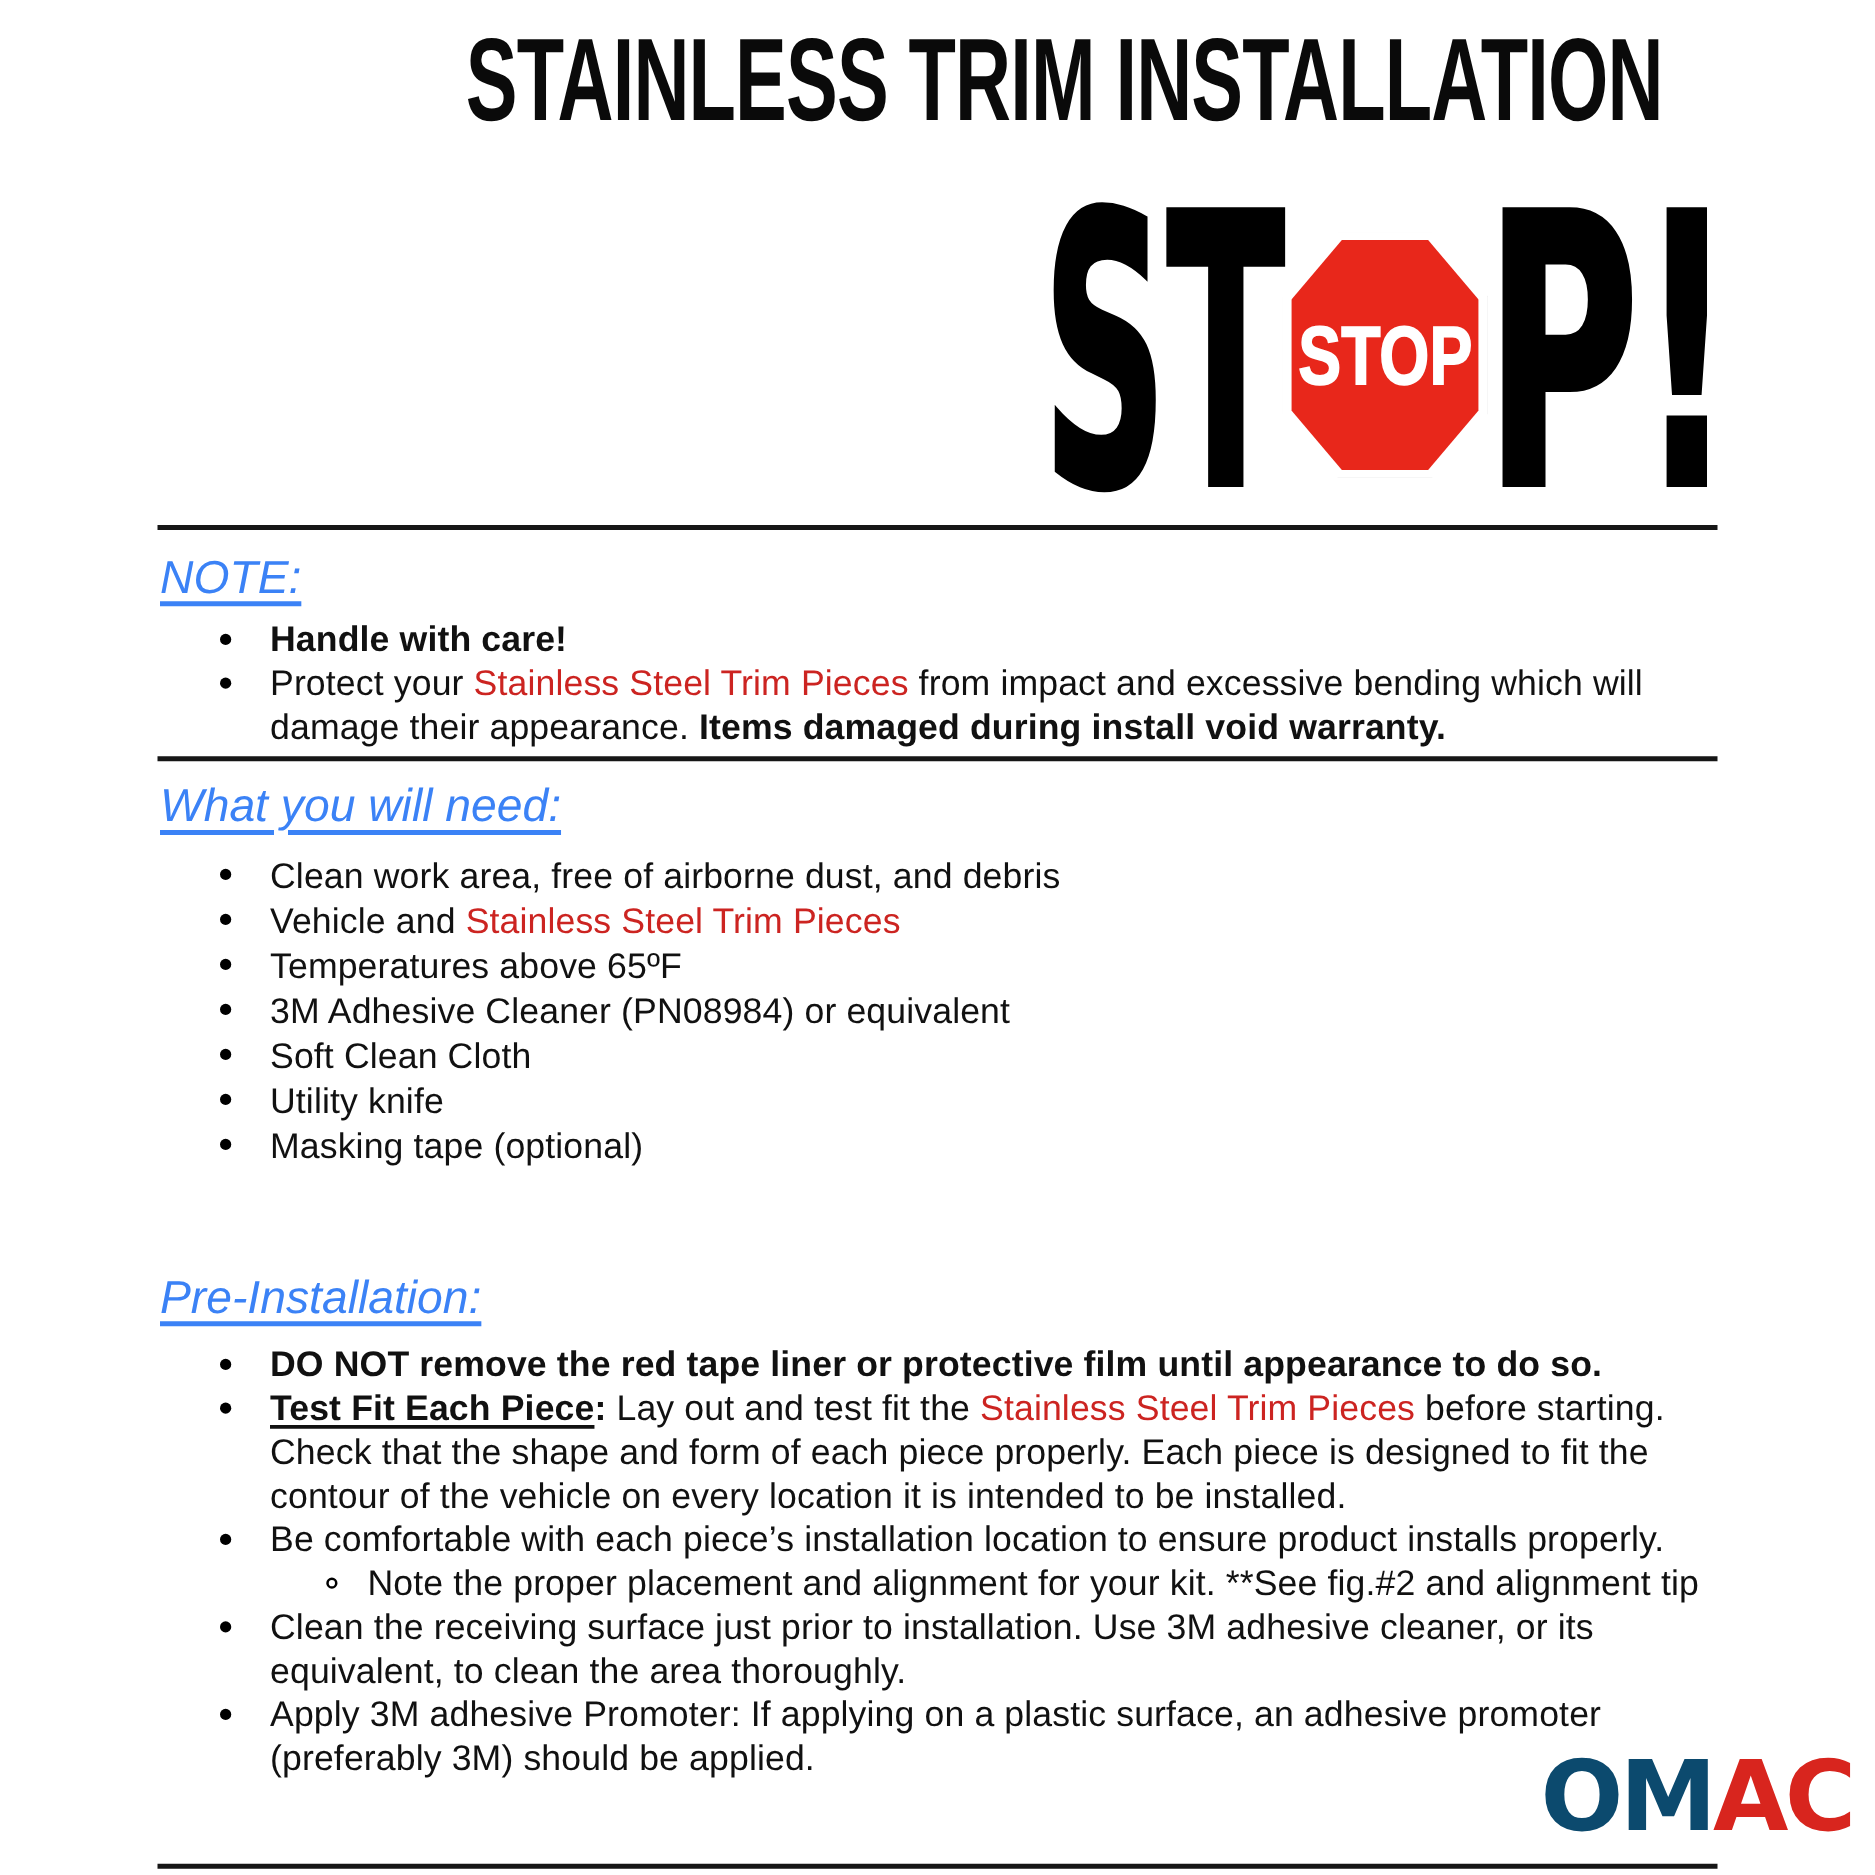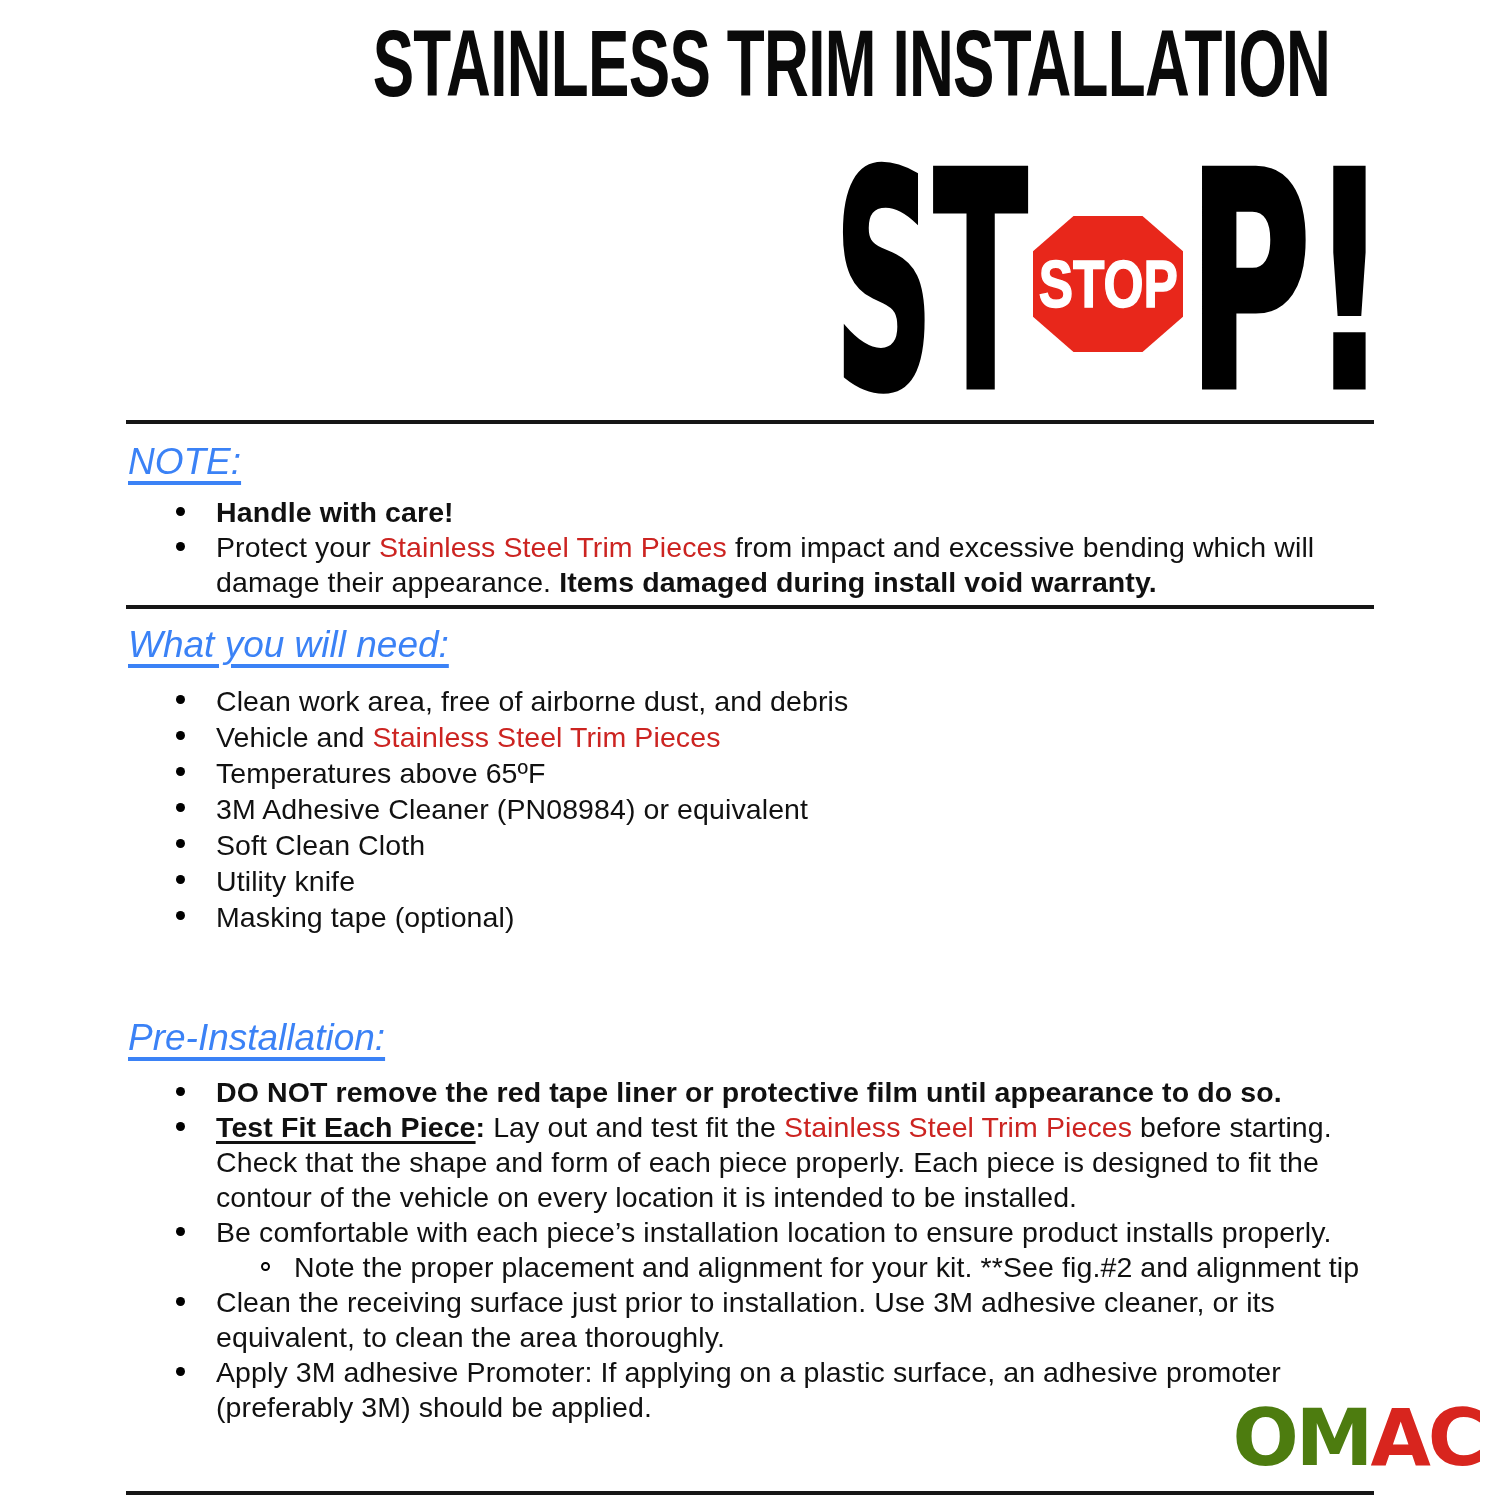--- a/index.html
+++ b/index.html
@@ -59,21 +59,21 @@
   .oct-outer{
     width:164px;height:196px;
     background:#ffffff;
     clip-path:polygon(27% 0,73% 0,100% 26%,100% 74%,73% 100%,27% 100%,0 74%,0 26%);
     display:flex;align-items:center;justify-content:center;
     flex:none;
     margin:0 -2px;
   }
   .oct-shadow{filter:drop-shadow(5px 5px 3px rgba(110,110,110,0.55));}
   .oct-inner{
-    width:150px;height:136px;
+    width:150px;height:184px;
     background:var(--sign-red);
     clip-path:polygon(27% 0,73% 0,100% 26%,100% 74%,73% 100%,27% 100%,0 74%,0 26%);
     display:flex;align-items:center;justify-content:center;
   }
   .oct-label{
     color:#ffffff;
     font-weight:bold;
     font-size:66px;
     line-height:66px;
     display:inline-block;
@@ -128,21 +128,21 @@
   .logo{
     position:absolute;
     top:1402px;right:18px;
     font-family:"DejaVu Sans",sans-serif;
     font-weight:bold;
     font-size:78px;
     line-height:72px;
     letter-spacing:-3px;
     white-space:nowrap;
   }
-  .logo .om{color:#4d7c0f;}
+  .logo .om{color:#0c4a6e;}
   .logo .ac{color:var(--logo-red);}
 </style>
 </head>
 <body>
 
 <div class="page">
 
   <h1 class="doc-title">
     <span>STAINLESS TRIM INSTALLATION</span>
   </h1>

